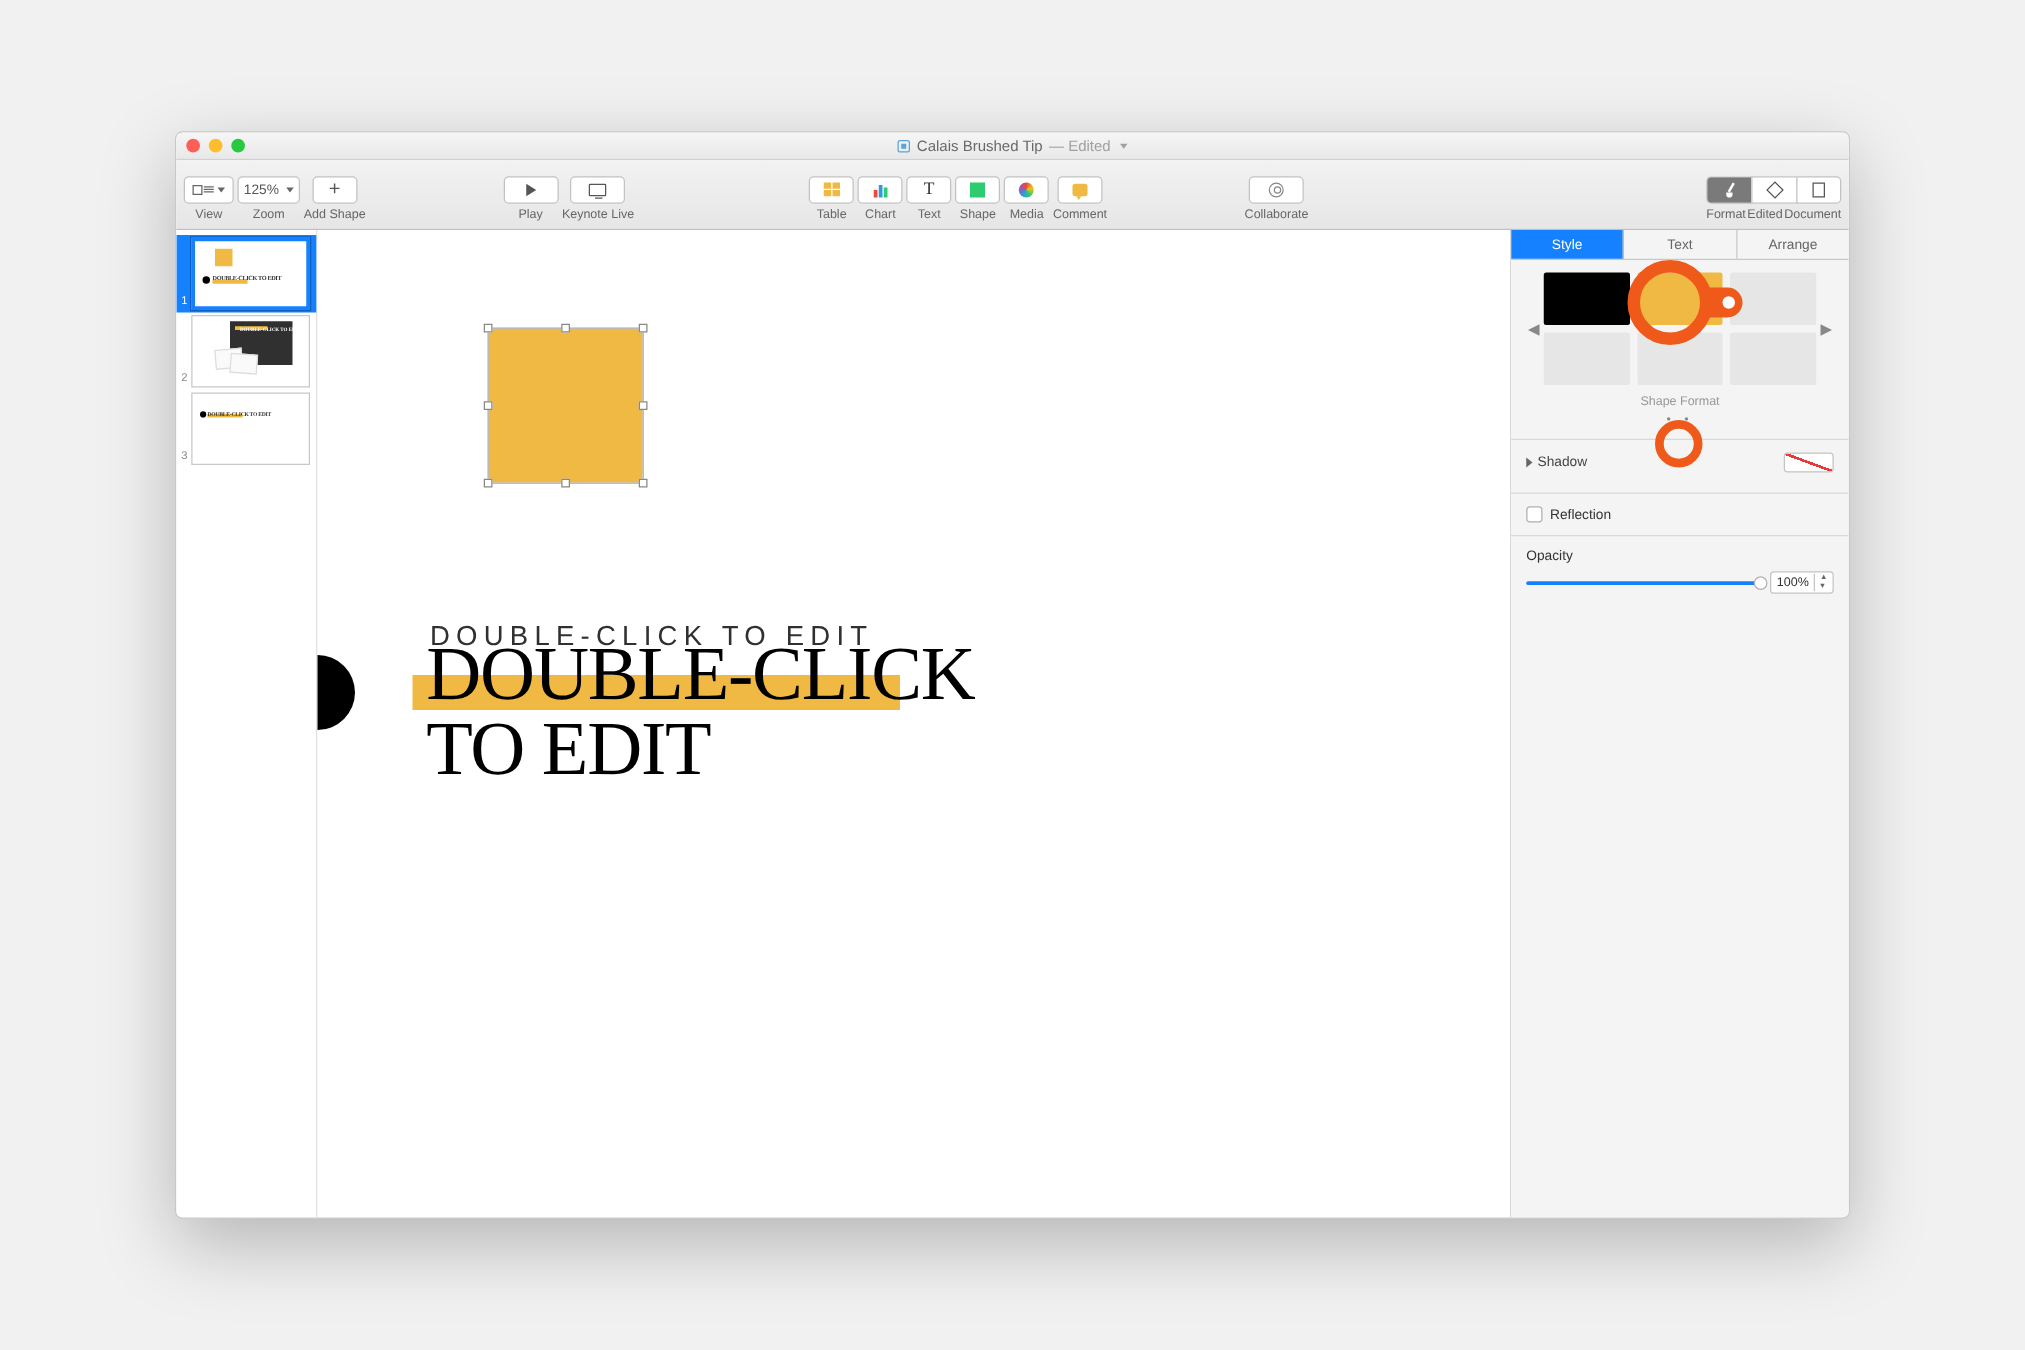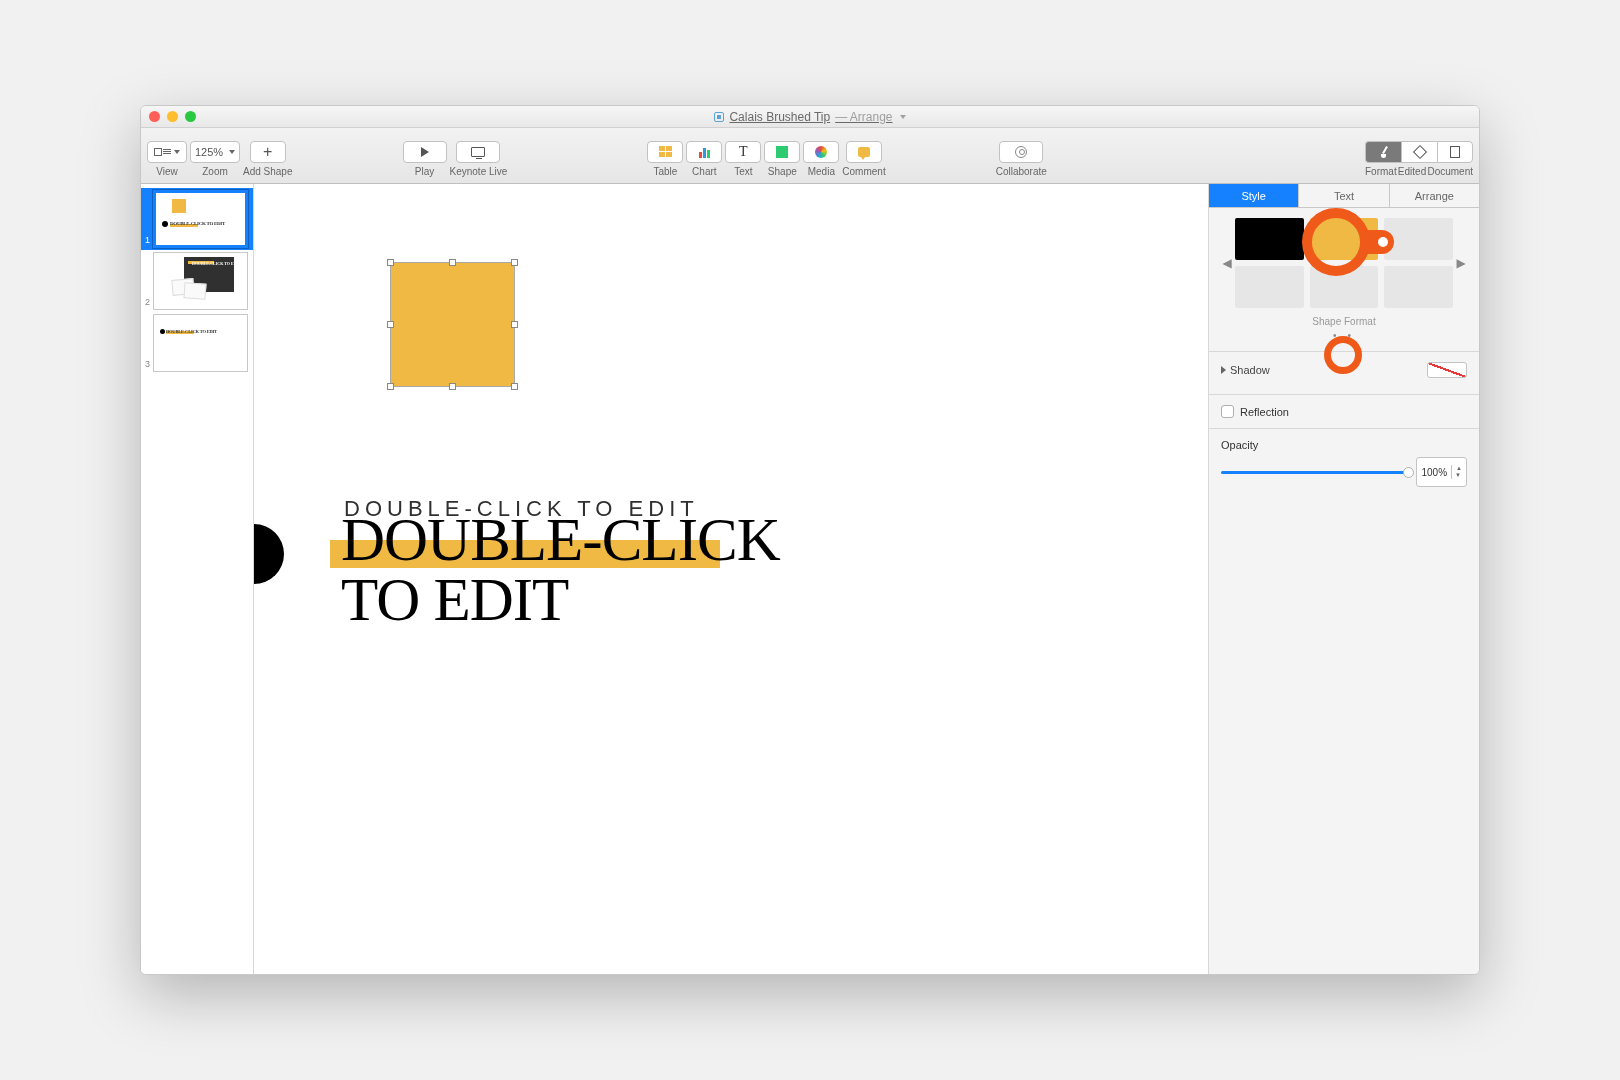--- a/index.html
+++ b/index.html
@@ -34,21 +34,21 @@
     align-items: center;
     position: relative;
     font-size: 12px;
     color: #6a6a6a;
   }
   .traffic { position: absolute; left: 8px; display: flex; gap: 7px; }
   .traffic span { width: 11px; height: 11px; border-radius: 50%; display:block; }
   .t-close { background:#ff5f57; }
   .t-min { background:#ffbd2e; }
   .t-max { background:#28c940; }
-  .title-center { margin: 0 auto; display:flex; align-items:center; gap:5px;text-decoration:underline; }
+  .title-center { margin: 0 auto; display:flex; align-items:center; gap:5px; }
   .title-icon { width:10px; height:10px; border:1px solid #5ba4d8; border-radius:2px; position:relative; }
   .title-icon::after { content:''; position:absolute; left:2px; top:2px; width:4px; height:4px; background:#5ba4d8; }
   .title-edited { color:#a0a0a0; }
   .title-chevron { width:0;height:0;border-left:3px solid transparent;border-right:3px solid transparent;border-top:4px solid #a0a0a0;margin-left:2px; }
   
   .toolbar {
     height: 56px;
     background: linear-gradient(#f2f2f2,#e6e6e6);
     border-bottom: 1px solid #bfbfbf;
     display: flex;
@@ -201,21 +201,21 @@
   .sc-up { border-bottom:3px solid #fff; }
   .sc-down { border-top:3px solid #fff; }
   .color-row { display:flex; gap:4px; align-items:center; }
   .color-main { width:40px; height:18px; background:#f0b943; border:1px solid #c4c4c4; border-radius:3px 0 0 3px; position:relative; }
   .color-main::after { content:''; position:absolute; right:3px; top:50%; transform:translateY(-50%); width:0;height:0;border-left:3px solid transparent;border-right:3px solid transparent;border-top:4px solid #7a5a1e; }
   .color-wheel { width:18px; height:18px; border:1px solid #c4c4c4; border-radius:3px; background:conic-gradient(#e43,#ec3,#3c5,#3ae,#85e,#e4c,#e43); }
   .checkbox { width:13px; height:13px; border:1px solid #b0b0b0; border-radius:3px; background:#fff; }
   .opacity-row { display:flex; align-items:center; justify-content:space-between; gap:8px; margin-top:6px; }
   .slider { flex:1; height:3px; background:linear-gradient(to right,#1681ff 100%,#c8c8c8 0); border-radius:2px; position:relative; }
   .slider-thumb { position:absolute; right:-6px; top:-4px; width:11px; height:11px; background:#fff; border:1px solid #b0b0b0; border-radius:50%; }
-  .opacity-field { display:flex; align-items:center; background:#fff; border:1px solid #c4c4c4; border-radius:3px; height:30px; font-size:10px; }
+  .opacity-field { display:flex; align-items:center; background:#fff; border:1px solid #c4c4c4; border-radius:3px; height:18px; font-size:10px; }
   .opacity-field span:first-child { padding:0 4px; }
   .stepper { display:flex; flex-direction:column; border-left:1px solid #c4c4c4; }
   .stepper span { font-size:6px; padding:0 3px; color:#666; line-height:1.2; }
 
   
   .highlight-ring {
     position:absolute;
     border:10px solid #ef5a1a;
     border-radius:50%;
     pointer-events:none;
@@ -233,21 +233,21 @@
 
   <div class="titlebar">
     <div class="traffic">
       <span class="t-close"></span>
       <span class="t-min"></span>
       <span class="t-max"></span>
     </div>
     <div class="title-center">
       <span class="title-icon"></span>
       <span>Calais Brushed Tip</span>
-      <span class="title-edited">— Arrange</span>
+      <span class="title-edited">— Edited</span>
       <span class="title-chevron"></span>
     </div>
   </div>
 
   <div class="toolbar">
     <div class="tb-group">
       <div class="tb-item">
         <div class="tb-btn" style="min-width:40px">
           <span class="icon-view">
             <span class="icon-view-sq"></span>

